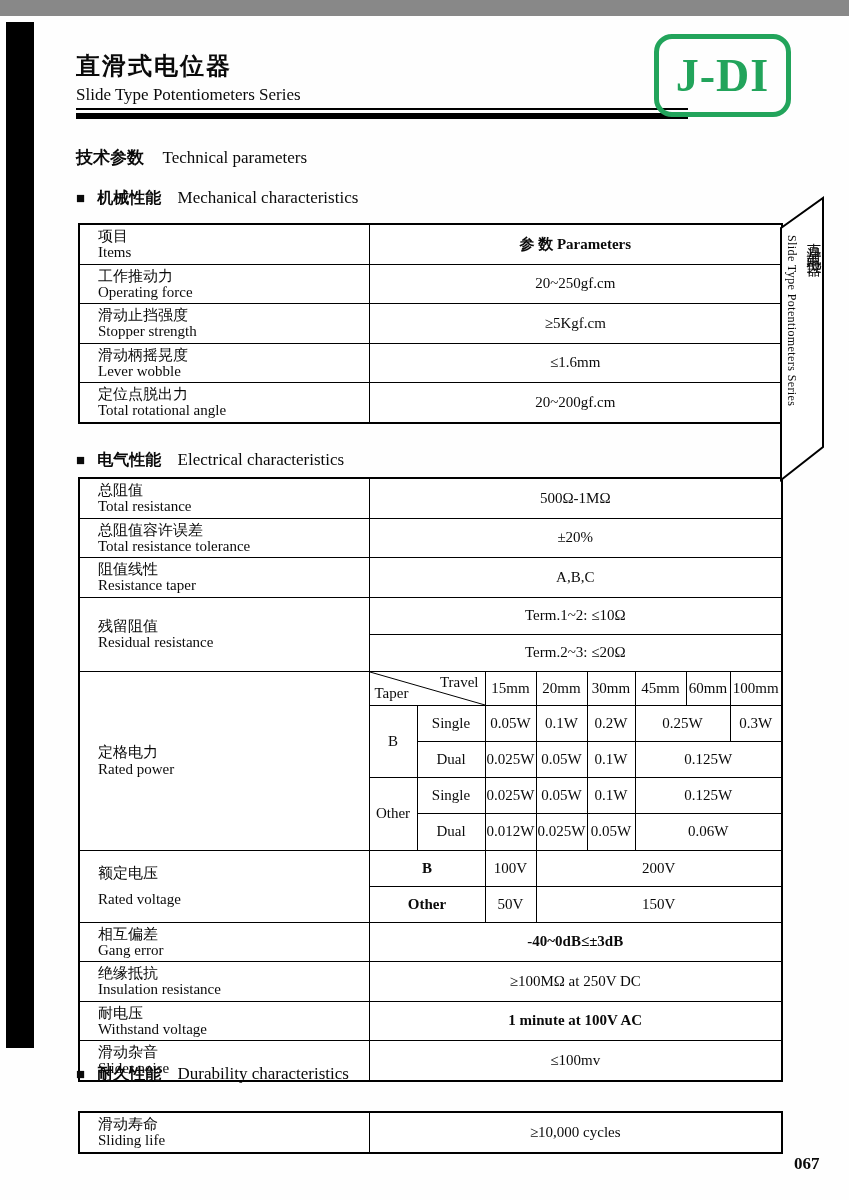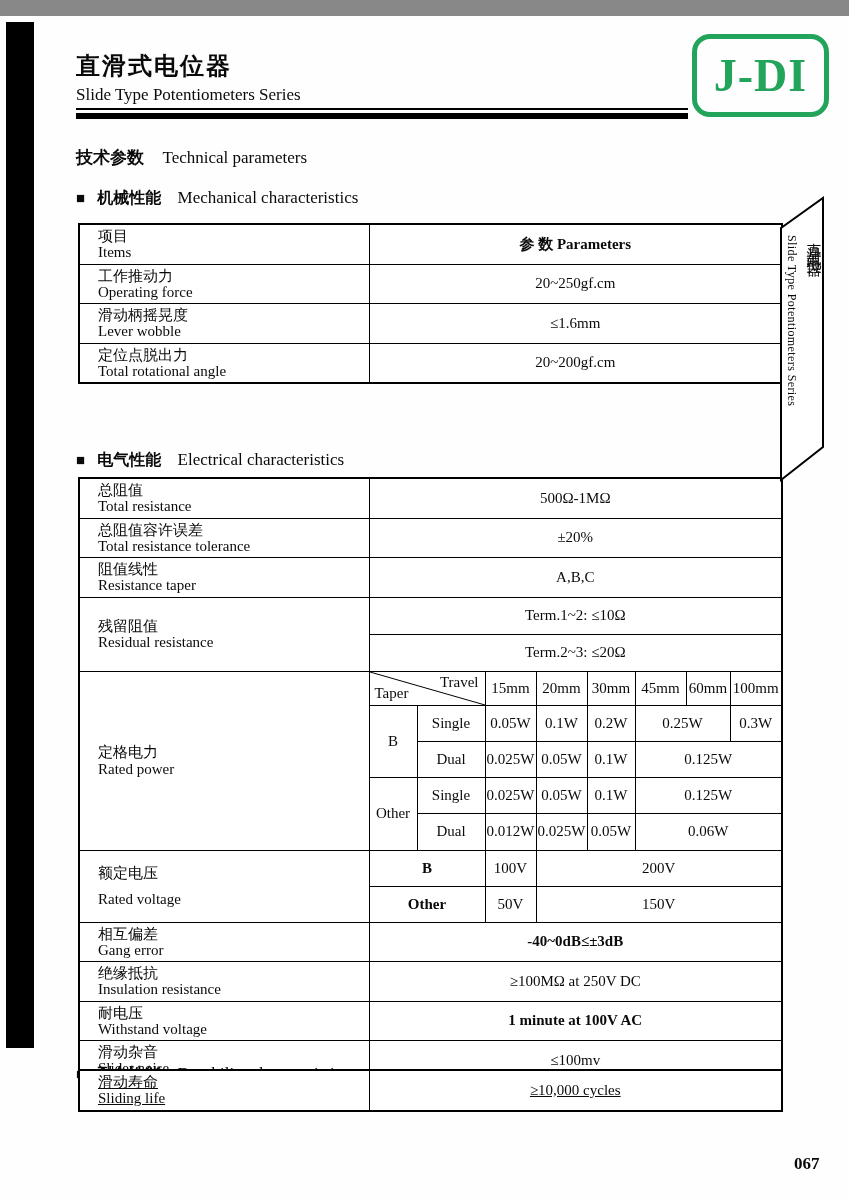--- a/index.html
+++ b/index.html
@@ -12,21 +12,21 @@
   .left-strip { position:absolute; left:6px; top:6px; width:28px; height:1026px; background:#000; }
 
   
   .hdr { position:absolute; left:76px; top:34px; }
   .hdr-zh { font-size:24px; font-weight:bold; letter-spacing:2px; font-family:"Liberation Sans",sans-serif; }
   .hdr-en { font-size:17px; margin-top:3px; }
   .hdr-rule { position:absolute; left:76px; top:92px; width:612px; }
   .hdr-rule .thin { height:2px; background:#000; }
   .hdr-rule .thick { height:6px; background:#000; margin-top:3px; }
   .logo {
-    position:absolute; left:692px; top:18px; width:137px; height:83px;
+    position:absolute; left:654px; top:18px; width:137px; height:83px;
     border:5px solid #22a45b; border-radius:18px;
     display:flex; align-items:center; justify-content:center;
   }
   .logo-text { color:#22a45b; font-size:46px; font-weight:bold; letter-spacing:1px; }
 
   
   .tech-title { position:absolute; left:76px; top:130px; font-size:18px; }
   .tech-title .zh { font-weight:bold; font-family:"Liberation Sans",sans-serif; font-size:17px; }
   .tech-title .en { font-size:17px; margin-left:14px; }
   .sec { position:absolute; font-size:17px; }
@@ -36,21 +36,21 @@
   .sec-mech { left:76px; top:172px; }
   .sec-elec { left:76px; top:434px; }
   .sec-dur  { left:76px; top:1048px; }
 
   
   table { border-collapse:collapse; table-layout:fixed; position:absolute; left:78px; background:#fff; }
   td { border:1px solid #000; font-size:15px; overflow:hidden; }
   table, .outer-b { border:2px solid #000; }
   .t-mech { top:207px; width:703px; }
   .t-elec { top:461px; width:703px;border-radius:9px; }
-  .t-dur  { top:1053px; width:703px;text-decoration:underline; }
+  .t-dur  { top:1095px; width:703px; }
   td.label { text-align:left; padding:2px 18px; line-height:1.15; }
   td.label .zh { display:block; font-size:15px; font-family:"Liberation Sans",sans-serif; }
   td.label .en { display:block; font-size:15px; }
   td.val { text-align:center; }
   td.c { text-align:center; }
   .bold { font-weight:bold; }
   .r40{height:40px} .r38{height:38px} .r37{height:37px} .r36{height:36px} .r34{height:34px}
 
   
   td.diag { position:relative; padding:0; }
@@ -114,20 +114,27 @@
       </td>
       <td class="val bold">参 数 Parameters</td>
     </tr>
     <tr class="r37">
       <td class="label">
         <span class="zh">工作推动力</span>
         <span class="en">Operating force</span>
       </td>
       <td class="val">20~250gf.cm</td>
     </tr>
+    <tr class="r37">
+      <td class="label">
+        <span class="zh">滑动止挡强度</span>
+        <span class="en">Stopper strength</span>
+      </td>
+      <td class="val">≥5Kgf.cm</td>
+    </tr>
     <tr class="r36">
       <td class="label">
         <span class="zh">滑动柄摇晃度</span>
         <span class="en">Lever wobble</span>
       </td>
       <td class="val">≤1.6mm</td>
     </tr>
     <tr class="r37">
       <td class="label">
         <span class="zh">定位点脱出力</span>

